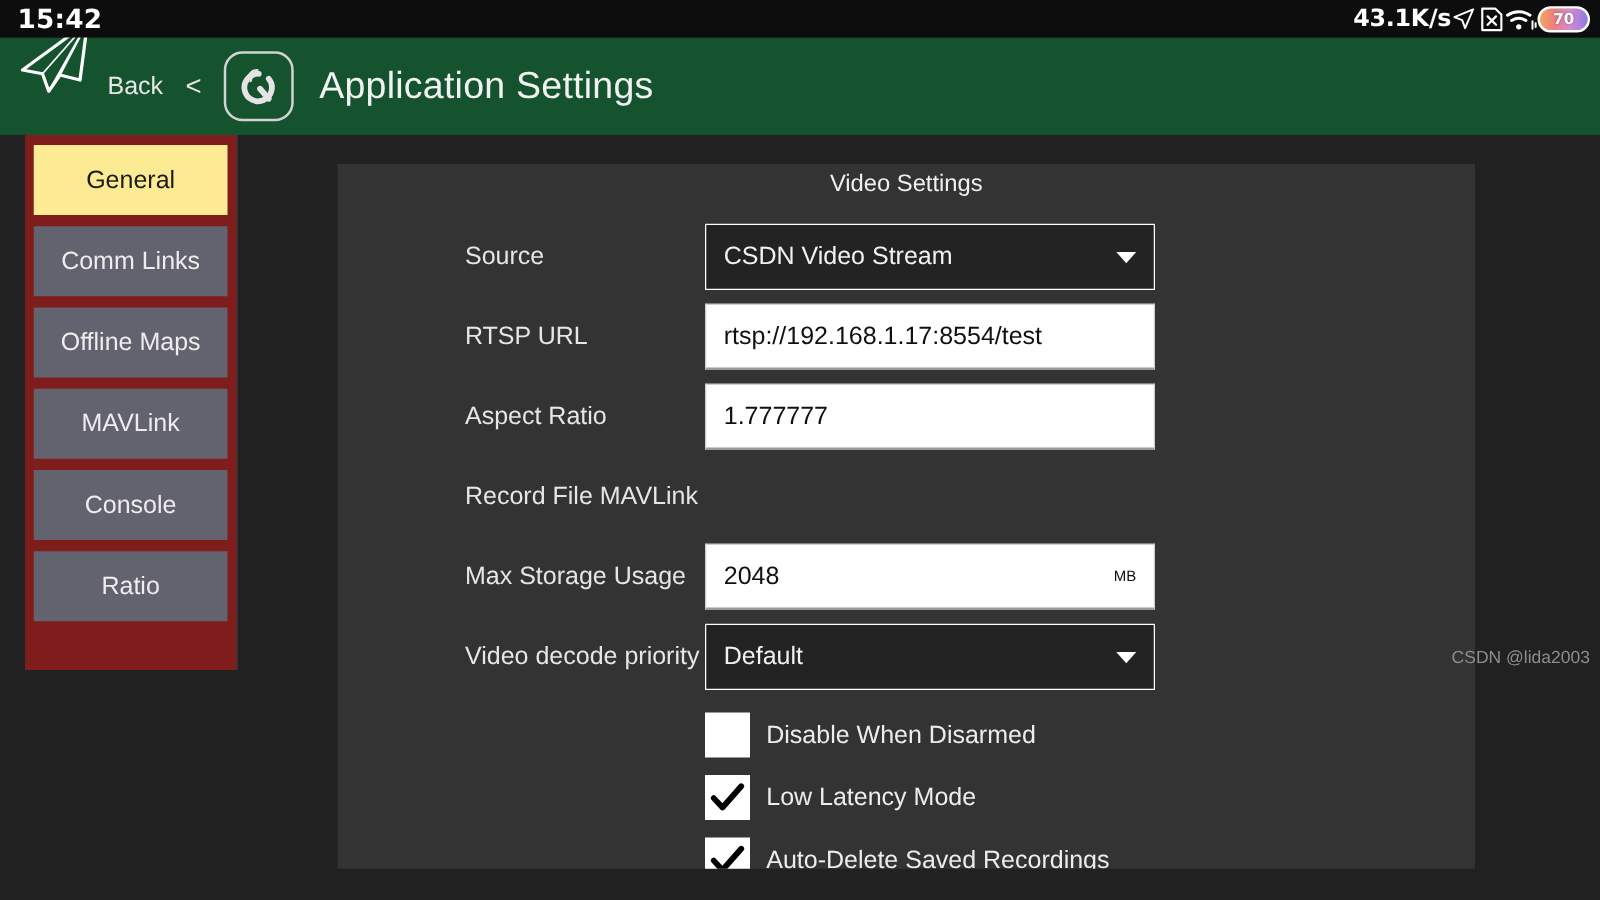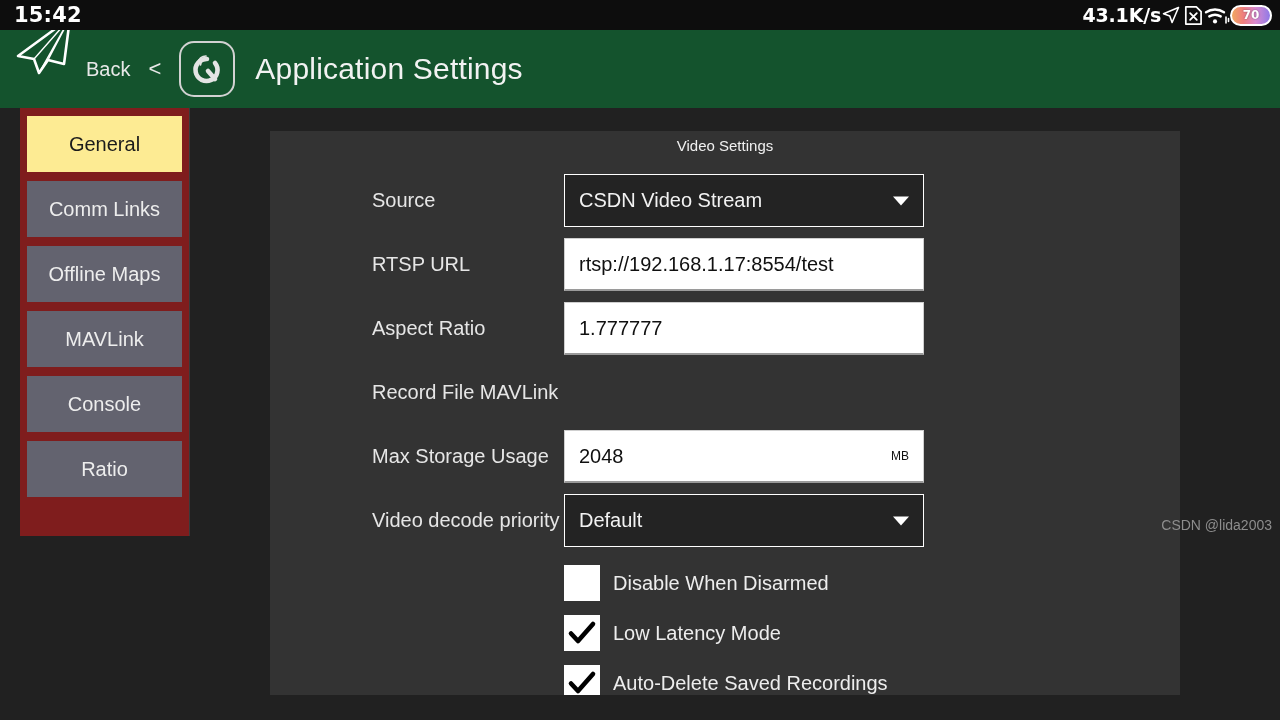--- a/index.html
+++ b/index.html
@@ -70,21 +70,21 @@
   }
   .side-btn.active{ background:#fdeb93; color:#1b1b1b; }
 
   
   .panel{
     position:absolute; left:270px; top:131px; width:910px; height:564px;
     background:#333333; z-index:5; overflow:hidden;
   }
   .panel-title{
     width:100%; text-align:center; margin-top:6px;
-    font-size:15px; color:#f0f0f0; font-family:"Liberation Sans", sans-serif;
+    font-size:19px; color:#f0f0f0; font-family:"Liberation Sans", sans-serif;
   }
 
   .rows{ position:relative; margin-top:20px; }
   .row{
     display:flex; align-items:center; height:53px; margin-bottom:11px;
   }
   .row .lab{
     width:192px; margin-left:102px; font-size:20px; color:#e6e6e6;
     font-family:"Liberation Sans", sans-serif; flex:none;
   }

